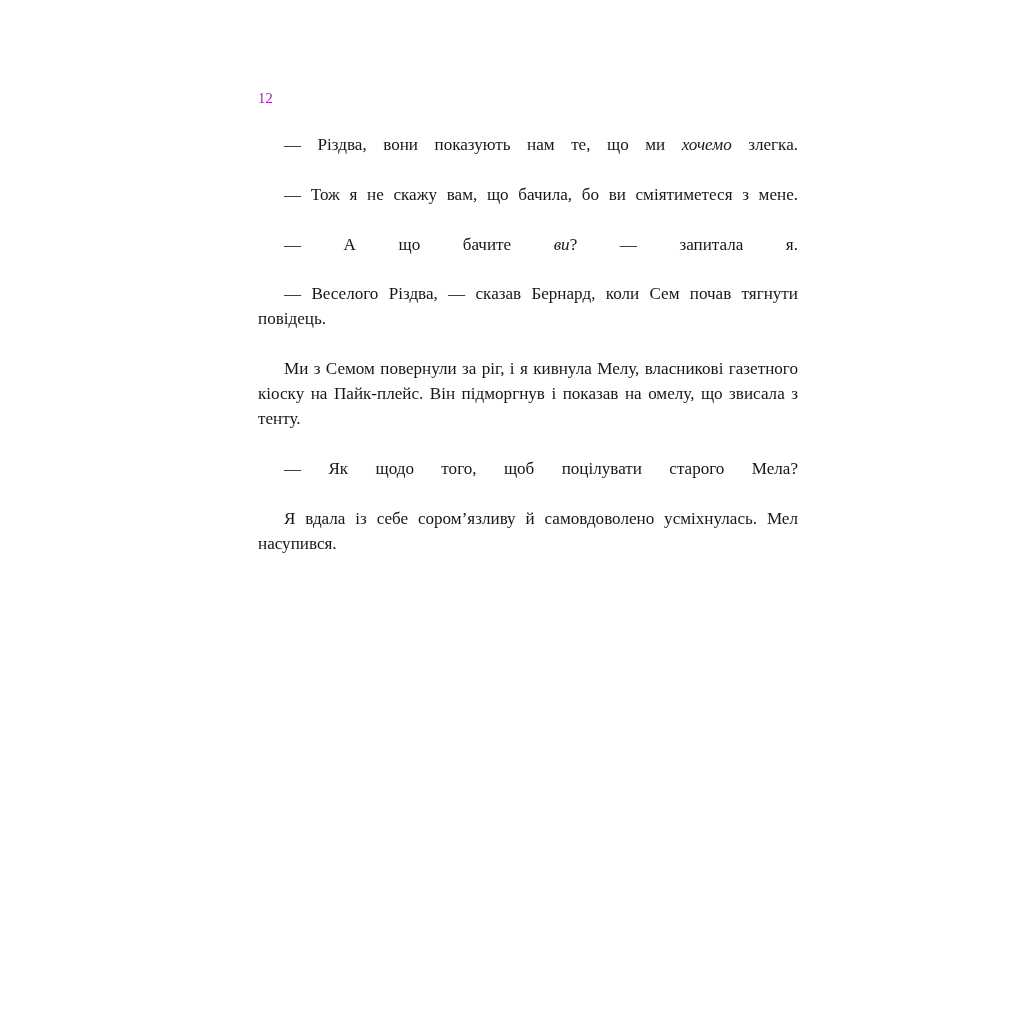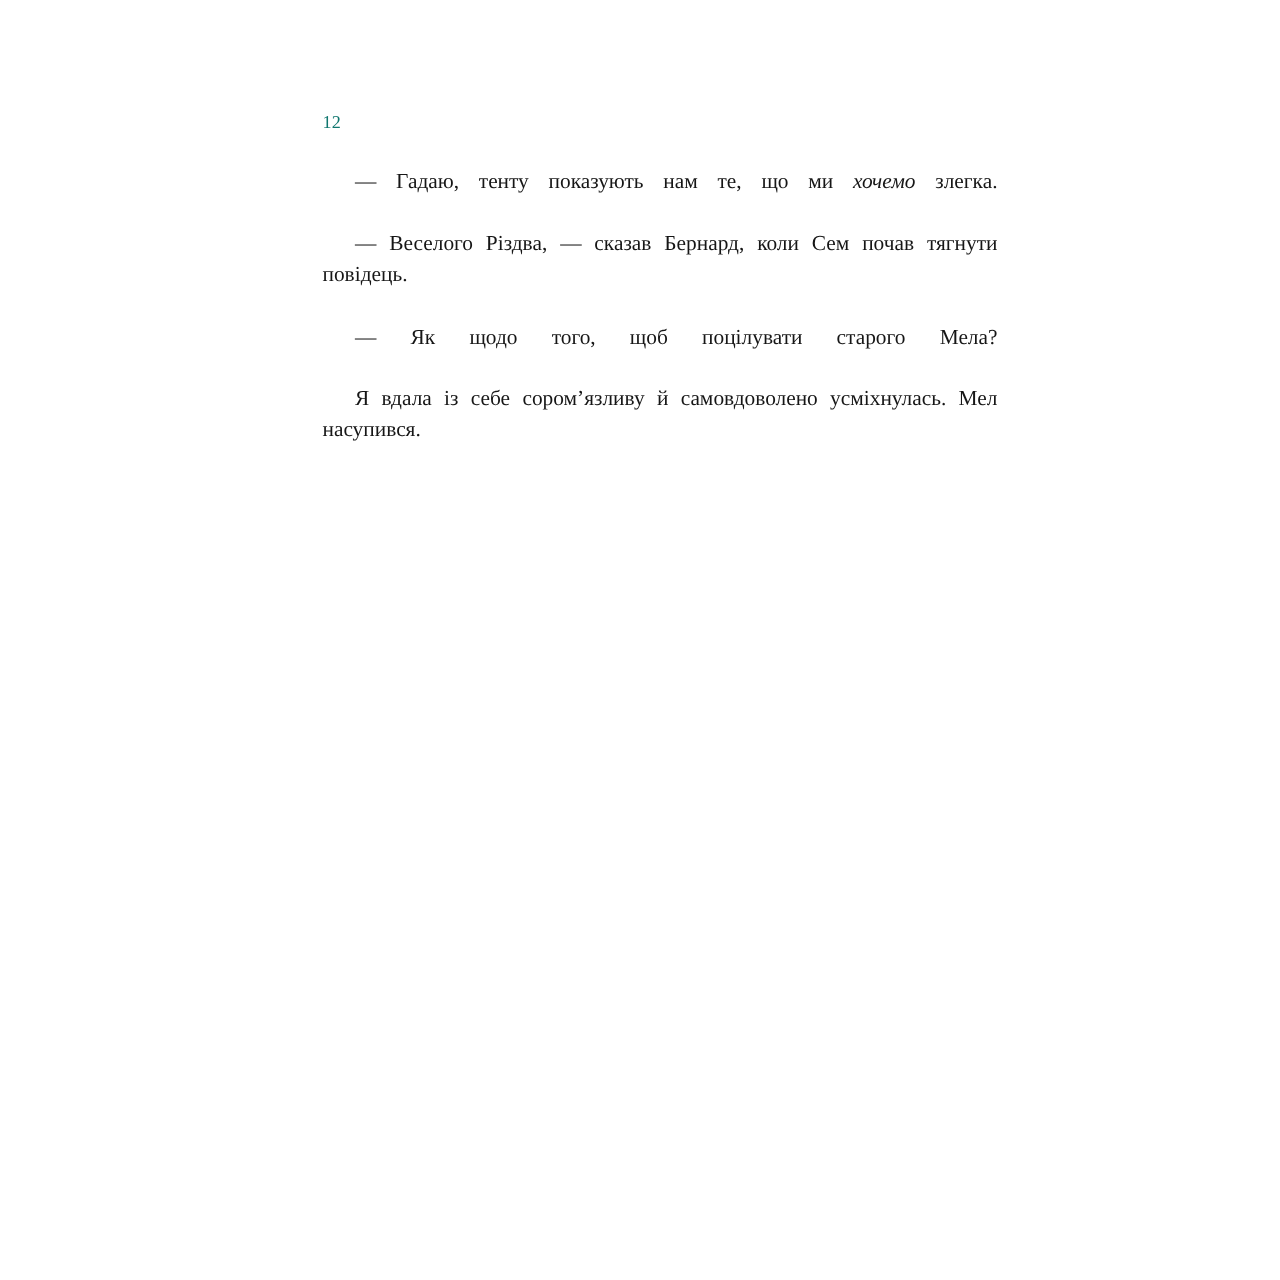--- a/index.html
+++ b/index.html
@@ -21,21 +21,21 @@
     height: 1024px;
     background: #ffffff;
     box-sizing: border-box;
   }
   .page-number {
     position: absolute;
     left: 258px;
     top: 89px;
     font-size: 14.5px;
     line-height: 18px;
-    color: #0f766e;
+    color: #a21caf;
     letter-spacing: 0.2px;
     font-family: "Liberation Serif", "DejaVu Serif", serif;
   }
   .text-block {
     position: absolute;
     left: 258px;
     top: 133px;
     width: 540px;
   }
   .para {
@@ -61,19 +61,22 @@
   }
 </style>
 </head>
 <body>
 
 <div class="page">
 
   <div class="page-number">12</div>
 
   <div class="text-block">
-      <p class="para indent"><span>— Гадаю, тенту показують нам те, що ми </span><em>хочемо</em><span> злегка.</span></p>
+      <p class="para indent"><span>— Різдва, вони показують нам те, що ми </span><em>хочемо</em><span> злегка.</span></p>
+      <p class="para indent"><span>— Тож я не скажу вам, що бачила, бо ви сміятиметеся з мене.</span></p>
+      <p class="para indent"><span>— А що бачите </span><em>ви</em><span>? — запитала я.</span></p>
       <p class="para indent"><span>— Веселого Різдва, — сказав Бернард, коли Сем почав тягнути повідець.</span></p>
+      <p class="para indent"><span>Ми з Семом повернули за ріг, і я кивнула Мелу, власникові газетного кіоску на Пайк-плейс. Він підморгнув і показав на омелу, що звисала з тенту.</span></p>
       <p class="para indent"><span>— Як щодо того, щоб поцілувати старого Мела?</span></p>
       <p class="para indent"><span>Я вдала із себе сором’язливу й самовдоволено усміхнулась. Мел насупився.</span></p>
     </div>
 
 </div>
 
 </body></html>

